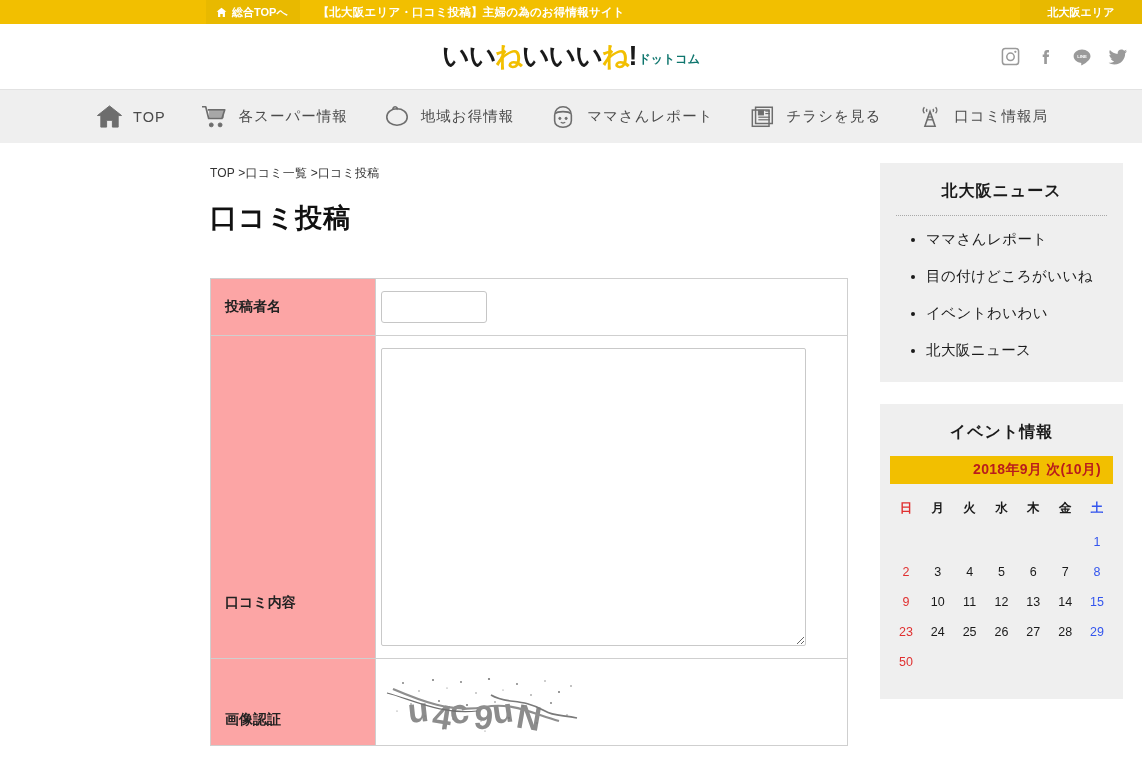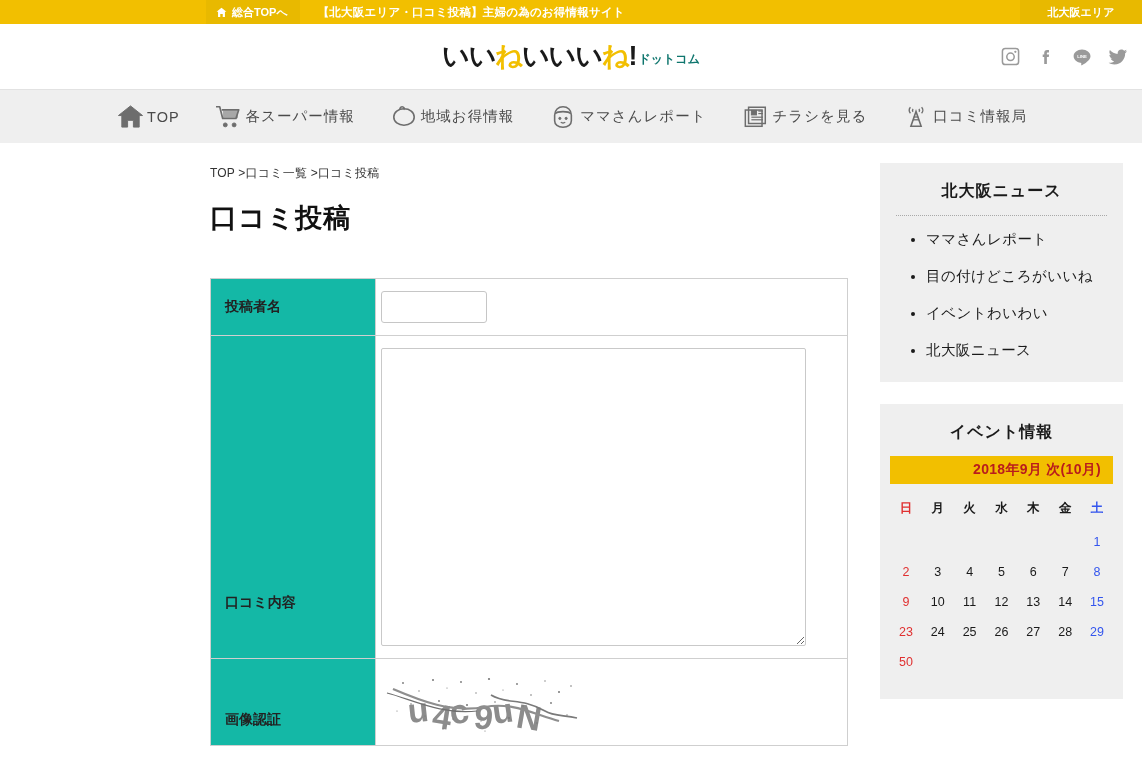--- a/index.html
+++ b/index.html
@@ -113,21 +113,21 @@
     background: #efefef;
     border-top: 1px solid #e2e2e2;
     display: flex;
     align-items: center;
     justify-content: center;
     gap: 0px;
   }
   .nav-item {
     display: flex;
     align-items: center;
-    gap: 2px;
+    gap: 9px;
     padding: 0 17px;
     cursor: pointer;
     white-space: nowrap;
   }
   .nav-item .n-ico {
     width: 30px; height: 30px;
     display: flex;
     align-items: center;
     justify-content: center;
     fill: #6d6d6d;
@@ -165,21 +165,21 @@
 
   
   .form-table {
     width: 638px;
     border-collapse: collapse;
     border: 1px solid #cfcfcf;
     table-layout: fixed;
   }
   .form-table th {
     width: 165px;
-    background: #14b8a6;
+    background: #fca5a5;
     border: 1px solid #cfcfcf;
     text-align: left;
     vertical-align: top;
     padding: 19px 0 0 14px;
     font-size: 14px;
     font-weight: bold;
     color: #222222;
   }
   .form-table th.mid { vertical-align: middle; padding-top: 0; }
   .form-table td {

